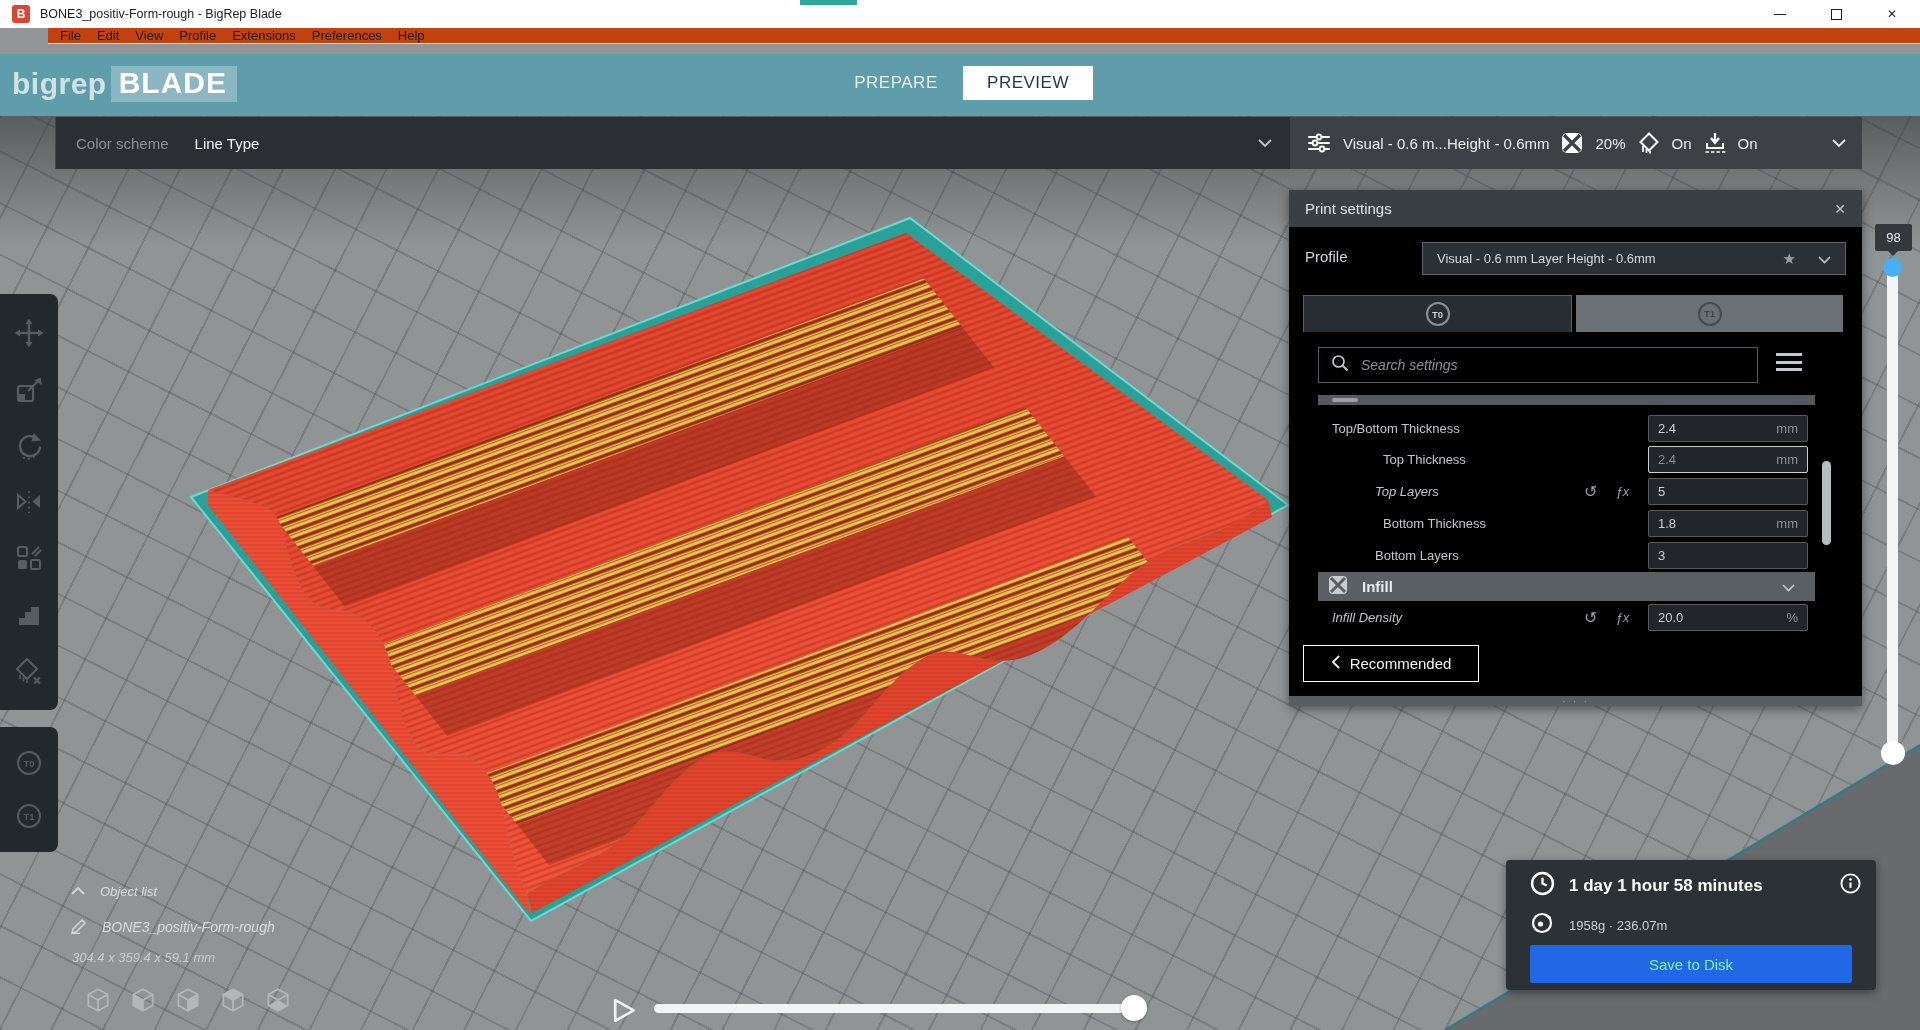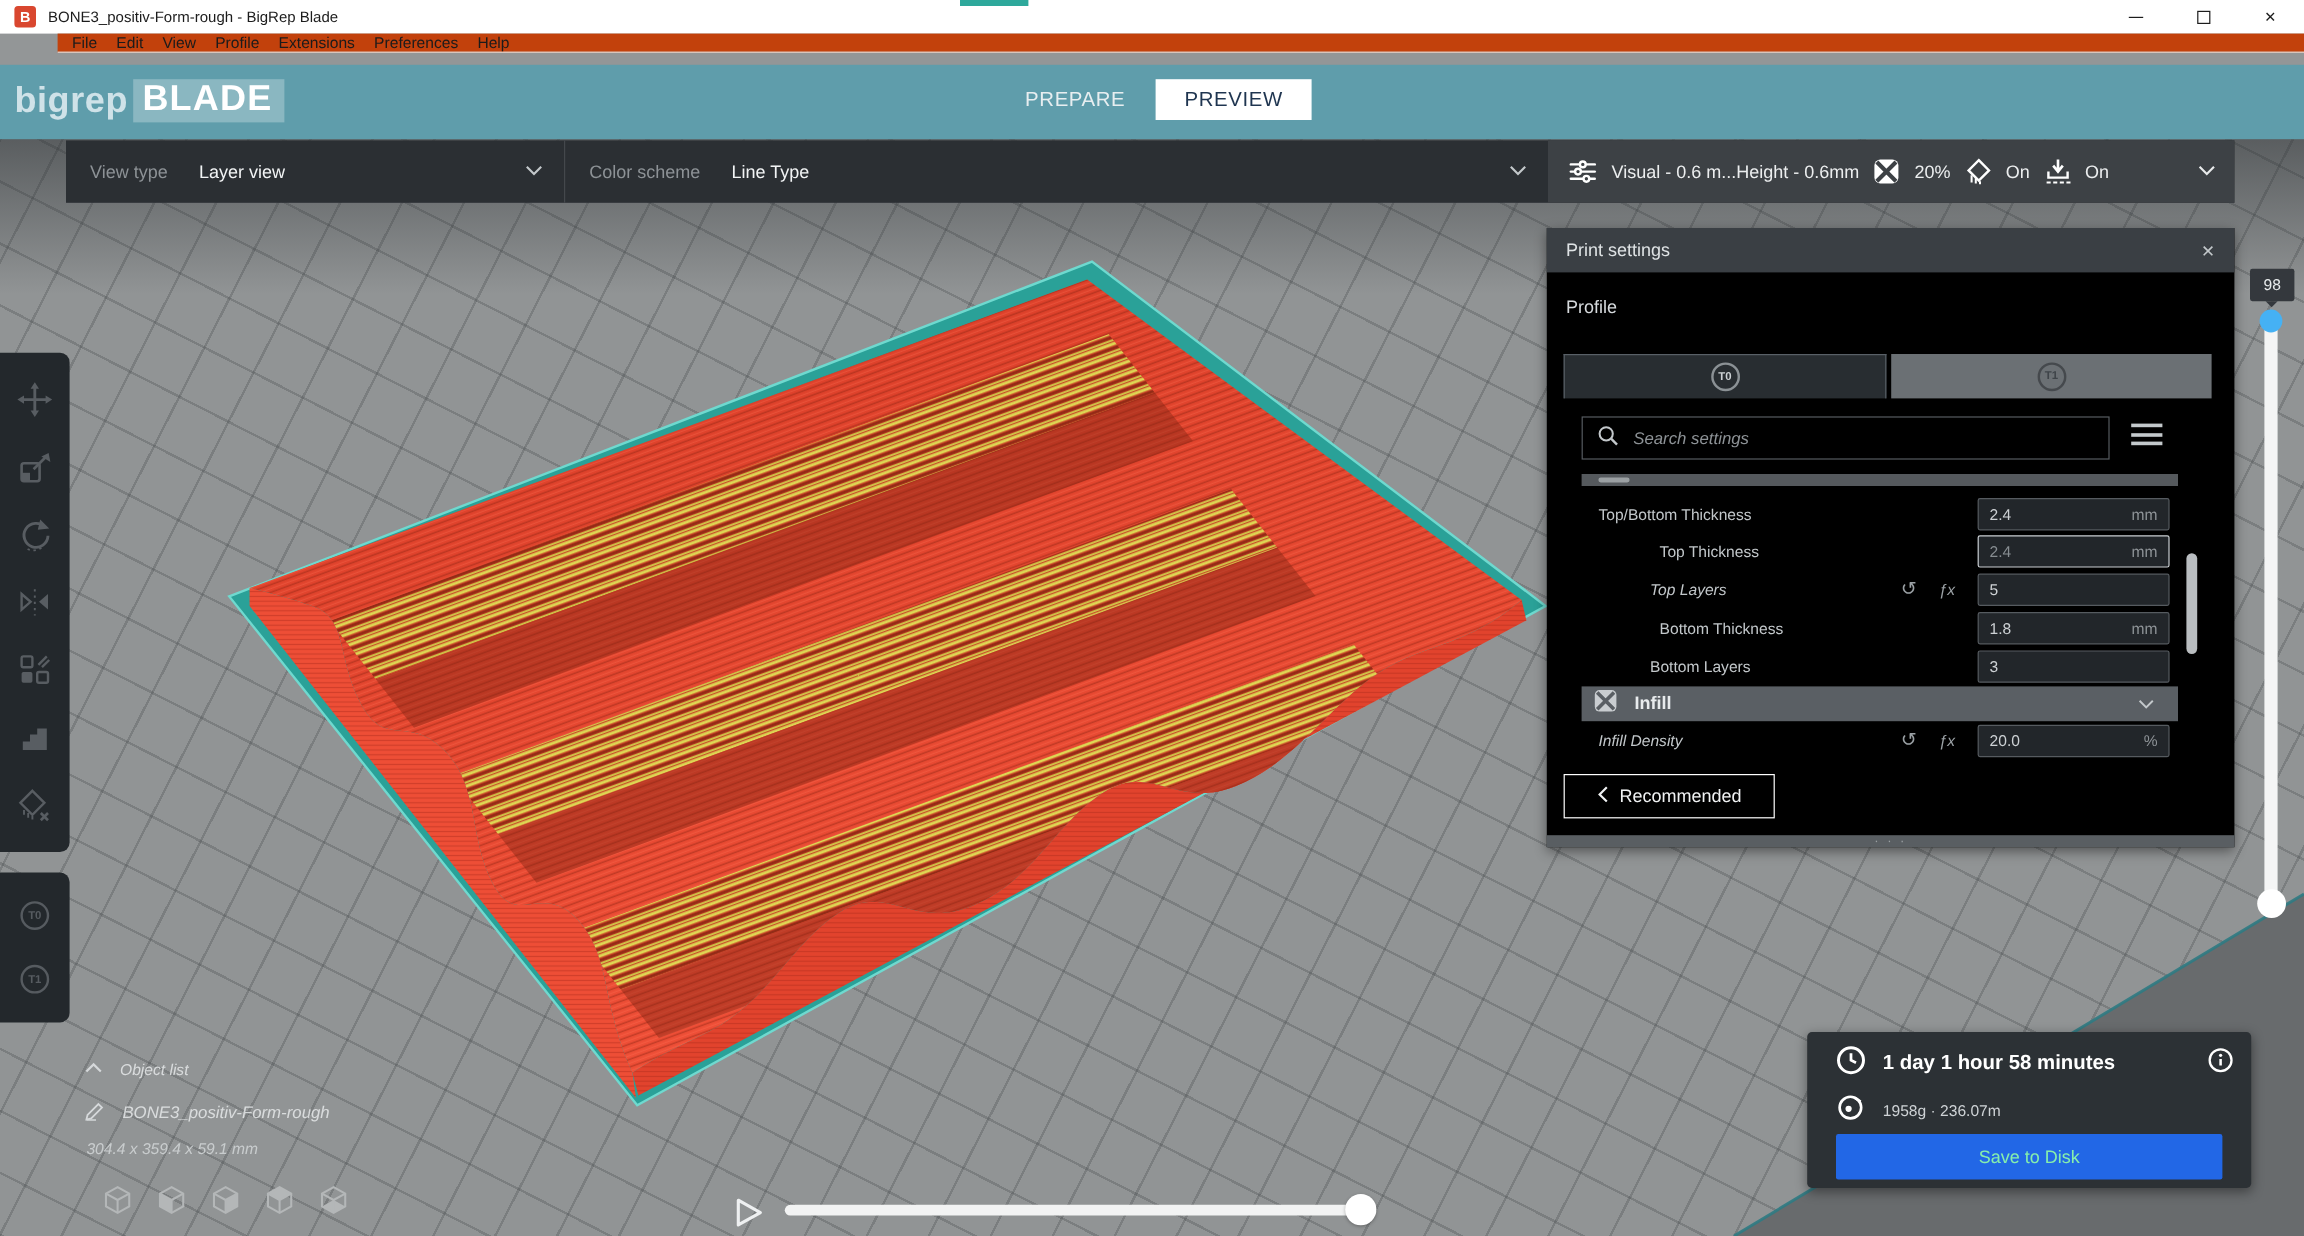--- a/index.html
+++ b/index.html
@@ -231,29 +231,20 @@
 <div class="header">
   <div class="logo-wrap">
     <span class="logo-text">bigrep</span>
     <span class="logo-badge">BLADE</span>
   </div>
   <div class="stage-tab tab-prepare">PREPARE</div>
   <div class="stage-tab tab-preview">PREVIEW</div>
 </div>
 
 <div class="view-toolbar">
-  <div class="vt-section vt-left">
-    <span class="vt-label">View type</span>
-    <span class="vt-value">Layer view</span>
-    <span class="vt-chevron">
-      <svg width="14" height="9">
-          <path d="M1 1 L7 7 L13 1" stroke="#c3c8cb" stroke-width="1.8" fill="none"></path>
-        </svg>
-    </span>
-  </div>
   <div class="vt-section vt-mid">
     <span class="vt-label">Color scheme</span>
     <span class="vt-value">Line Type</span>
     <span class="vt-chevron">
       <svg width="14" height="9">
           <path d="M1 1 L7 7 L13 1" stroke="#c3c8cb" stroke-width="1.8" fill="none"></path>
         </svg>
     </span>
   </div>
   <div class="vt-section vt-right">
@@ -370,20 +361,29 @@
     <span class="badge">T1</span>
   </span>
 </div>
 
 <div class="print-panel">
   <div class="pp-header">
     <span class="pp-title">Print settings</span>
     <span class="pp-close">✕</span>
   </div>
   <span class="pp-profile-label">Profile</span>
+  <div class="pp-select">
+    <span class="pp-select-value">Visual - 0.6 mm Layer Height - 0.6mm</span>
+    <span class="pp-star">★</span>
+    <span>
+      <svg width="13" height="8">
+          <path d="M1 1 L6.5 6.5 L12 1" stroke="#c3c8cb" stroke-width="1.6" fill="none"></path>
+        </svg>
+    </span>
+  </div>
   <div class="pp-tabs">
     <div class="pp-tab active">
       <span class="badge lit">T0</span>
     </div>
     <div class="pp-tab inactive">
       <span class="badge dark">T1</span>
     </div>
   </div>
   <div class="pp-search">
     <span>

